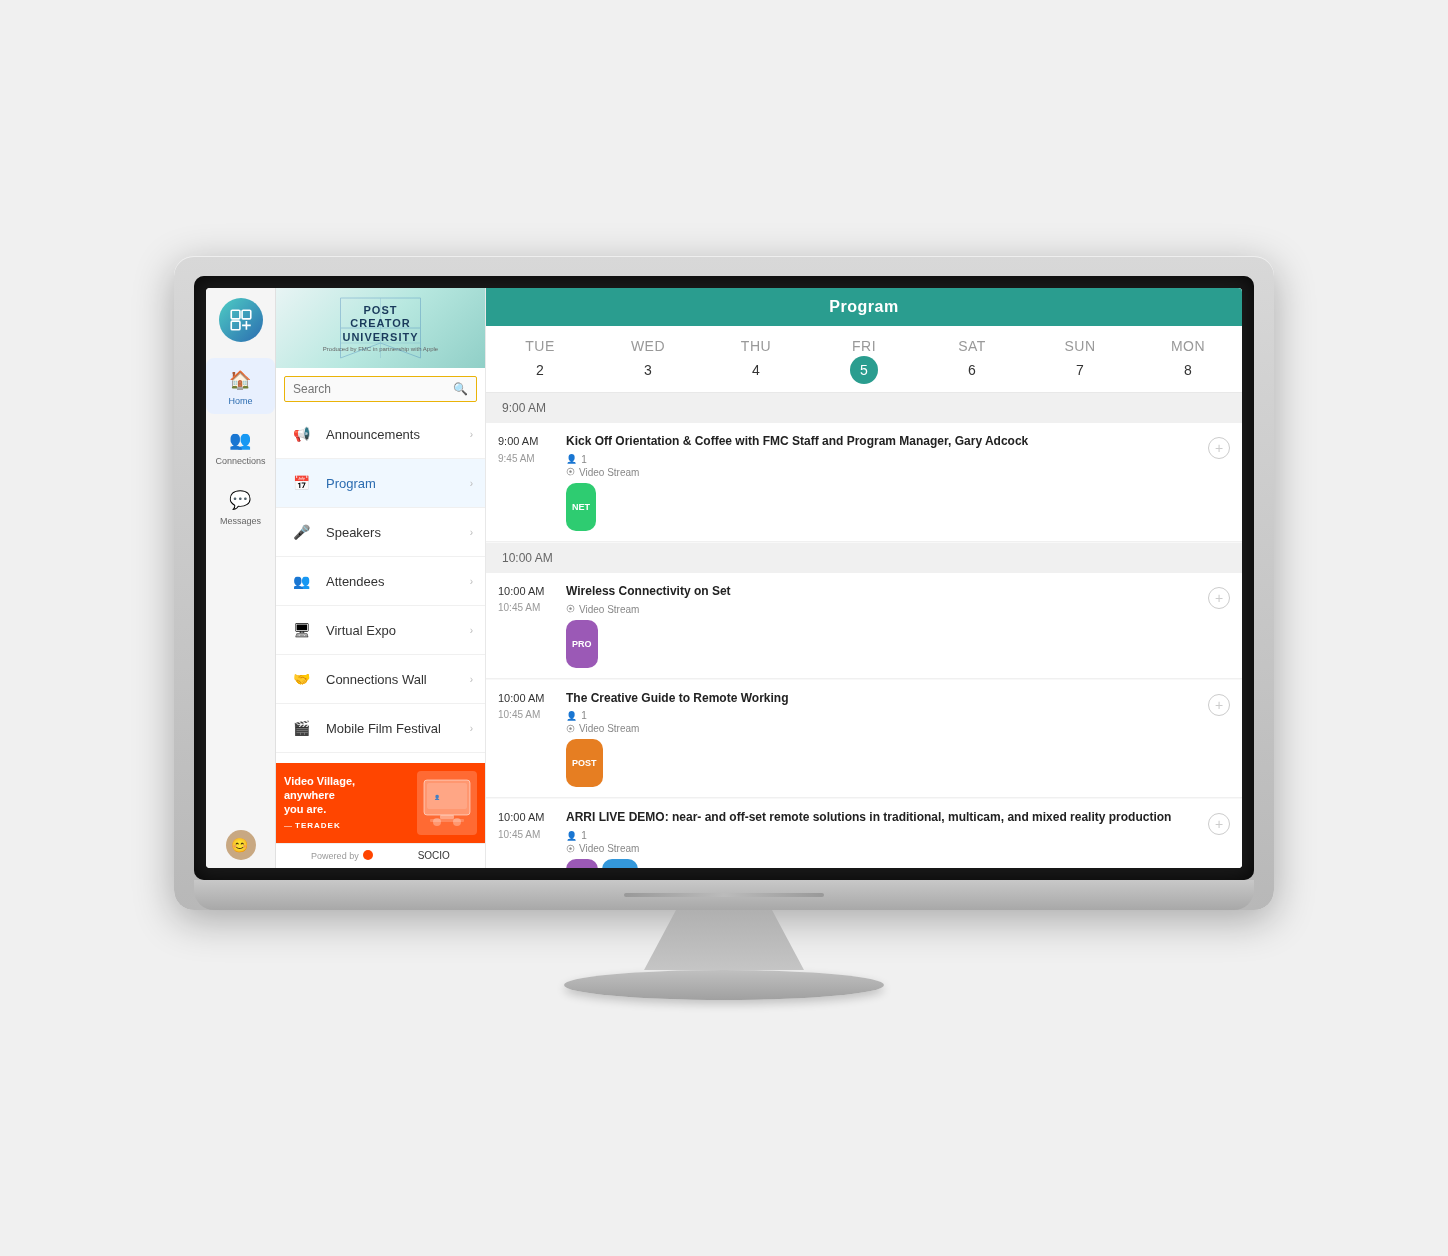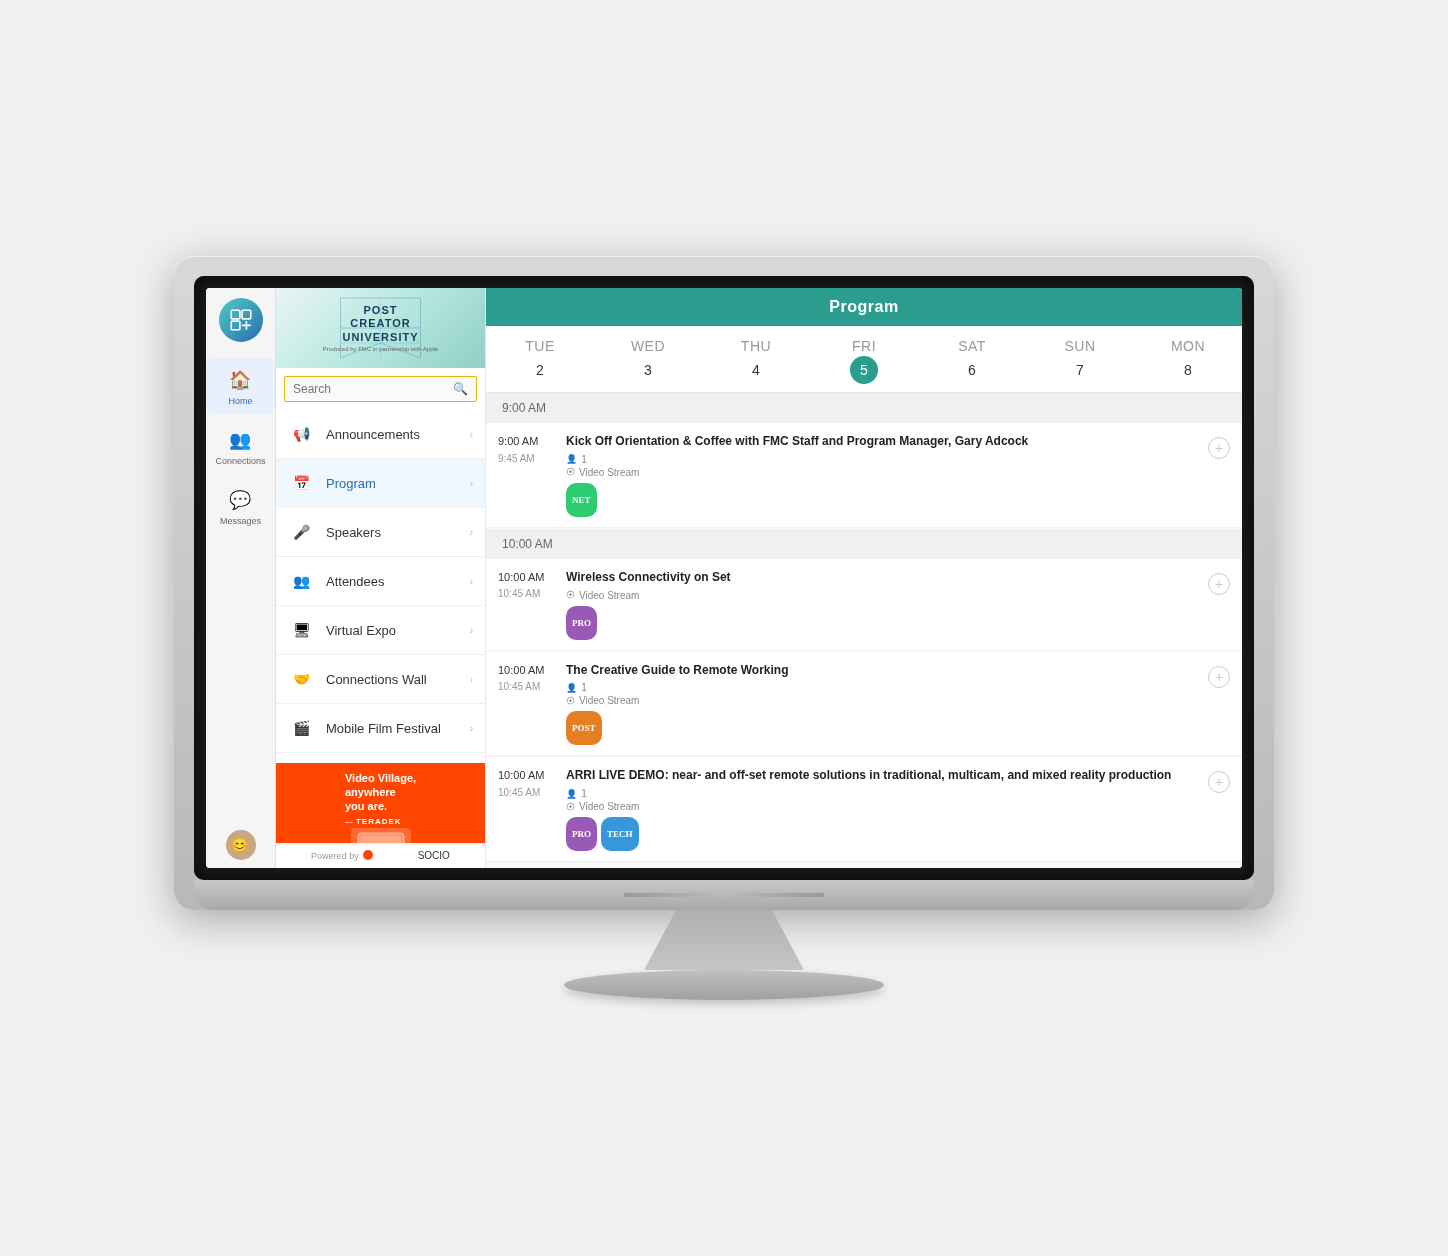--- a/index.html
+++ b/index.html
@@ -279,21 +279,20 @@
       background: #ff4500;
       display: flex;
       align-items: center;
       padding: 8px;
       color: white;
       font-size: 11px;
       font-weight: 700;
       line-height: 1.3;
       position: relative;
       overflow: hidden;
-      flex-direction: column;
     }
 
     .nav-ad-banner .ad-text {
       flex: 1;
       z-index: 1;
     }
 
     .nav-ad-banner .ad-img {
       width: 60px;
       height: 64px;
@@ -461,27 +460,26 @@
     }
 
     .session-tags {
       display: flex;
       gap: 4px;
       margin-top: 5px;
       flex-wrap: wrap;
     }
 
     .tag {
-      padding: 12px 6px;
+      padding: 19px 6px;
       border-radius: 10px;
       font-size: 9px;
       font-weight: 700;
       color: white;
       text-transform: uppercase;
-      font-family: Liberation Serif, serif;
     }
 
     .tag-net { background: #2ecc71; }
     .tag-pro { background: #9b59b6; }
     .tag-post { background: #e67e22; }
     .tag-tech { background: #3498db; }
 
     .session-add {
       width: 22px;
       height: 22px;

